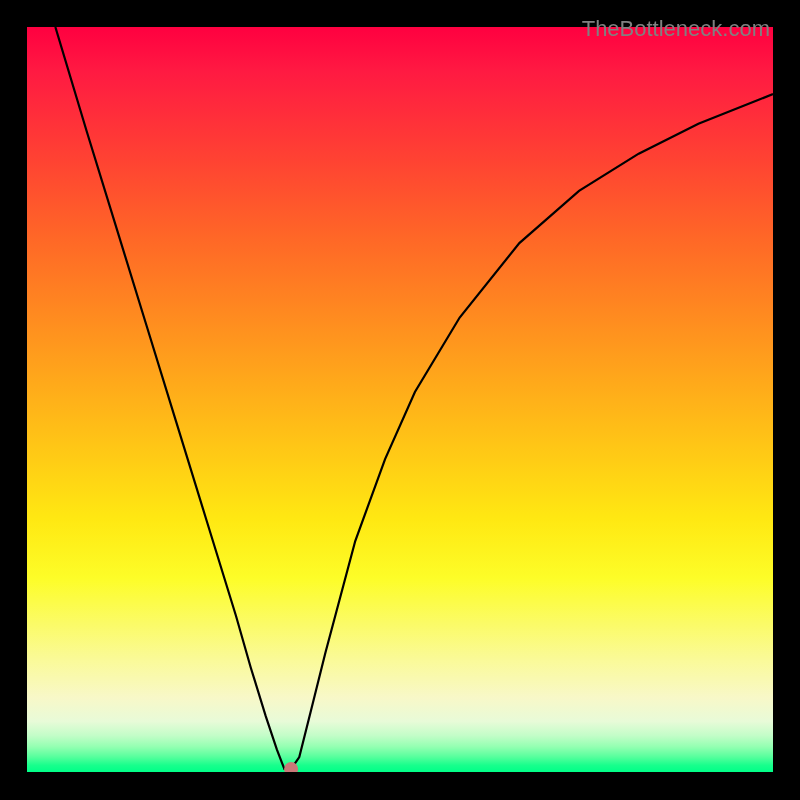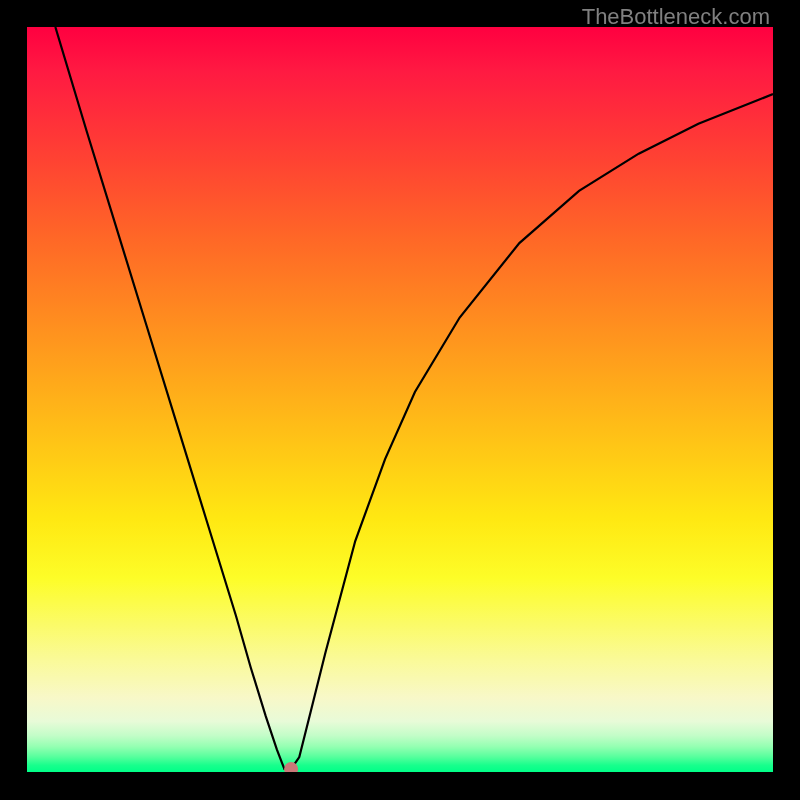--- a/index.html
+++ b/index.html
@@ -32,21 +32,21 @@
       #e8fbd8 93.2%,
       #c3fdc8 95.1%,
       #94ffb2 96.6%,
       #5aff9e 97.9%,
       #18ff8c 99.1%,
       #00ff88 100%
     );
   }
   .watermark {
     position: absolute;
-    top: 4px;
+    top: 16px;
     right: 30px;
     color: #808080;
     font-size: 22px;
     font-weight: 500;
     z-index: 10;
   }
   svg.curve {
     position: absolute;
     top: 27px;
     left: 27px;

